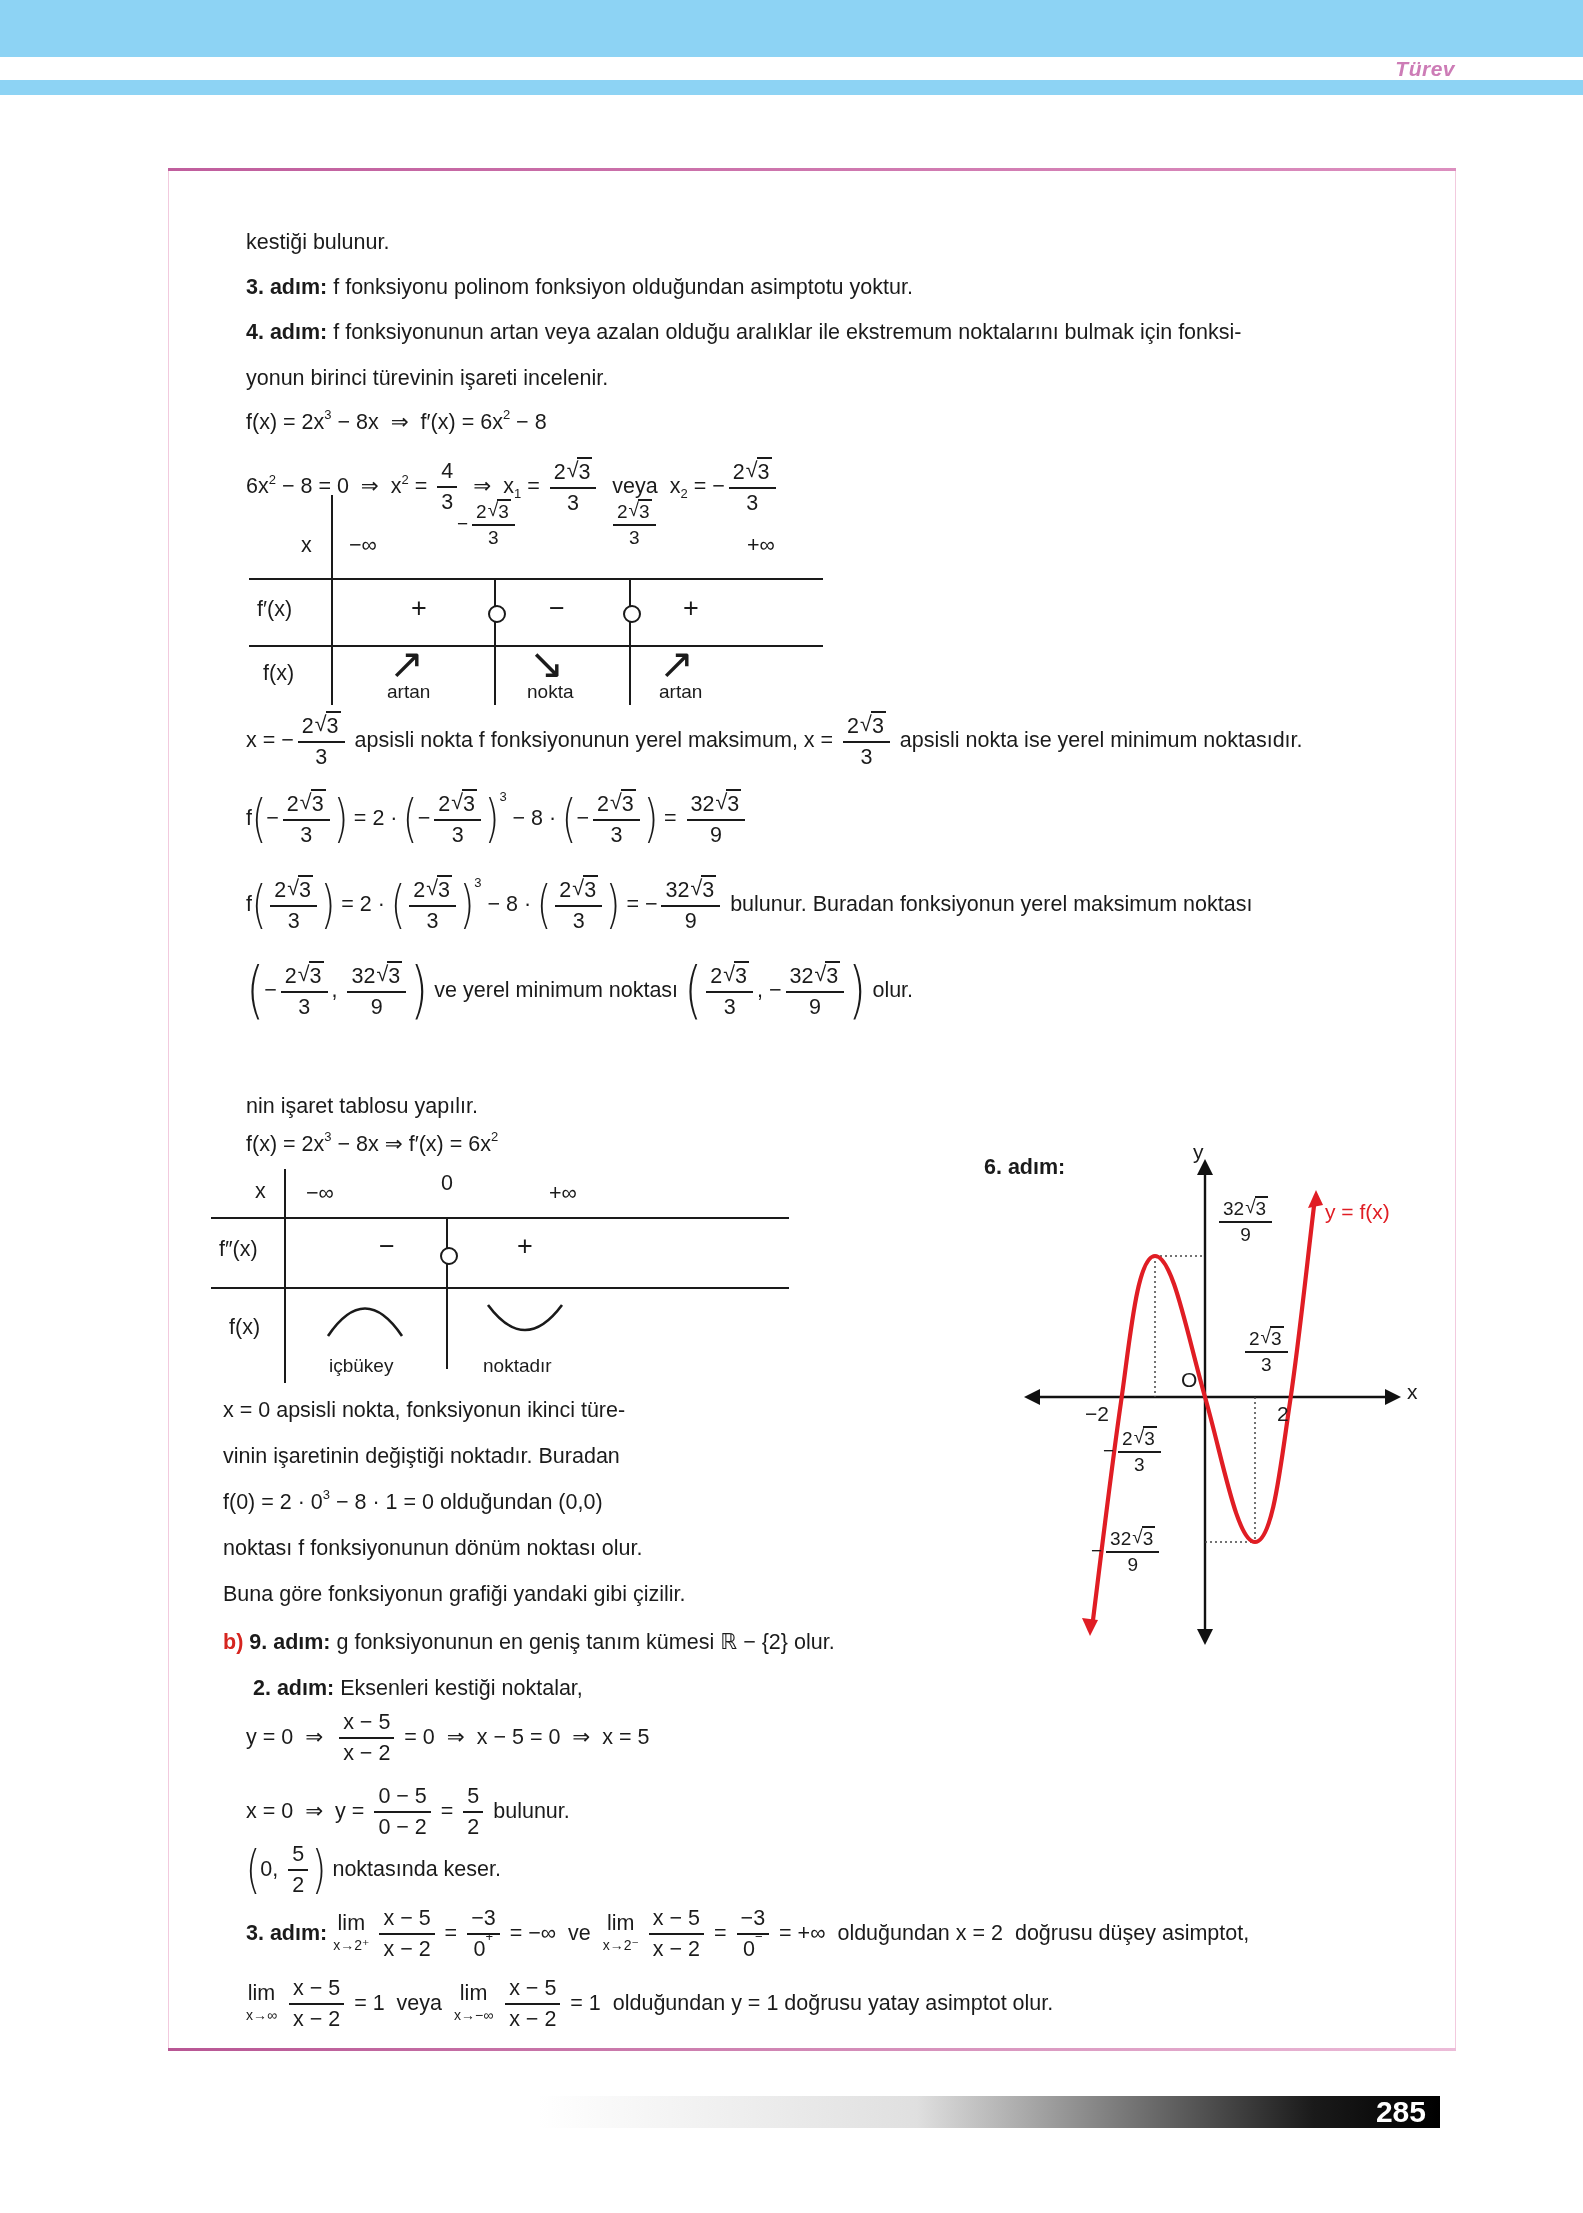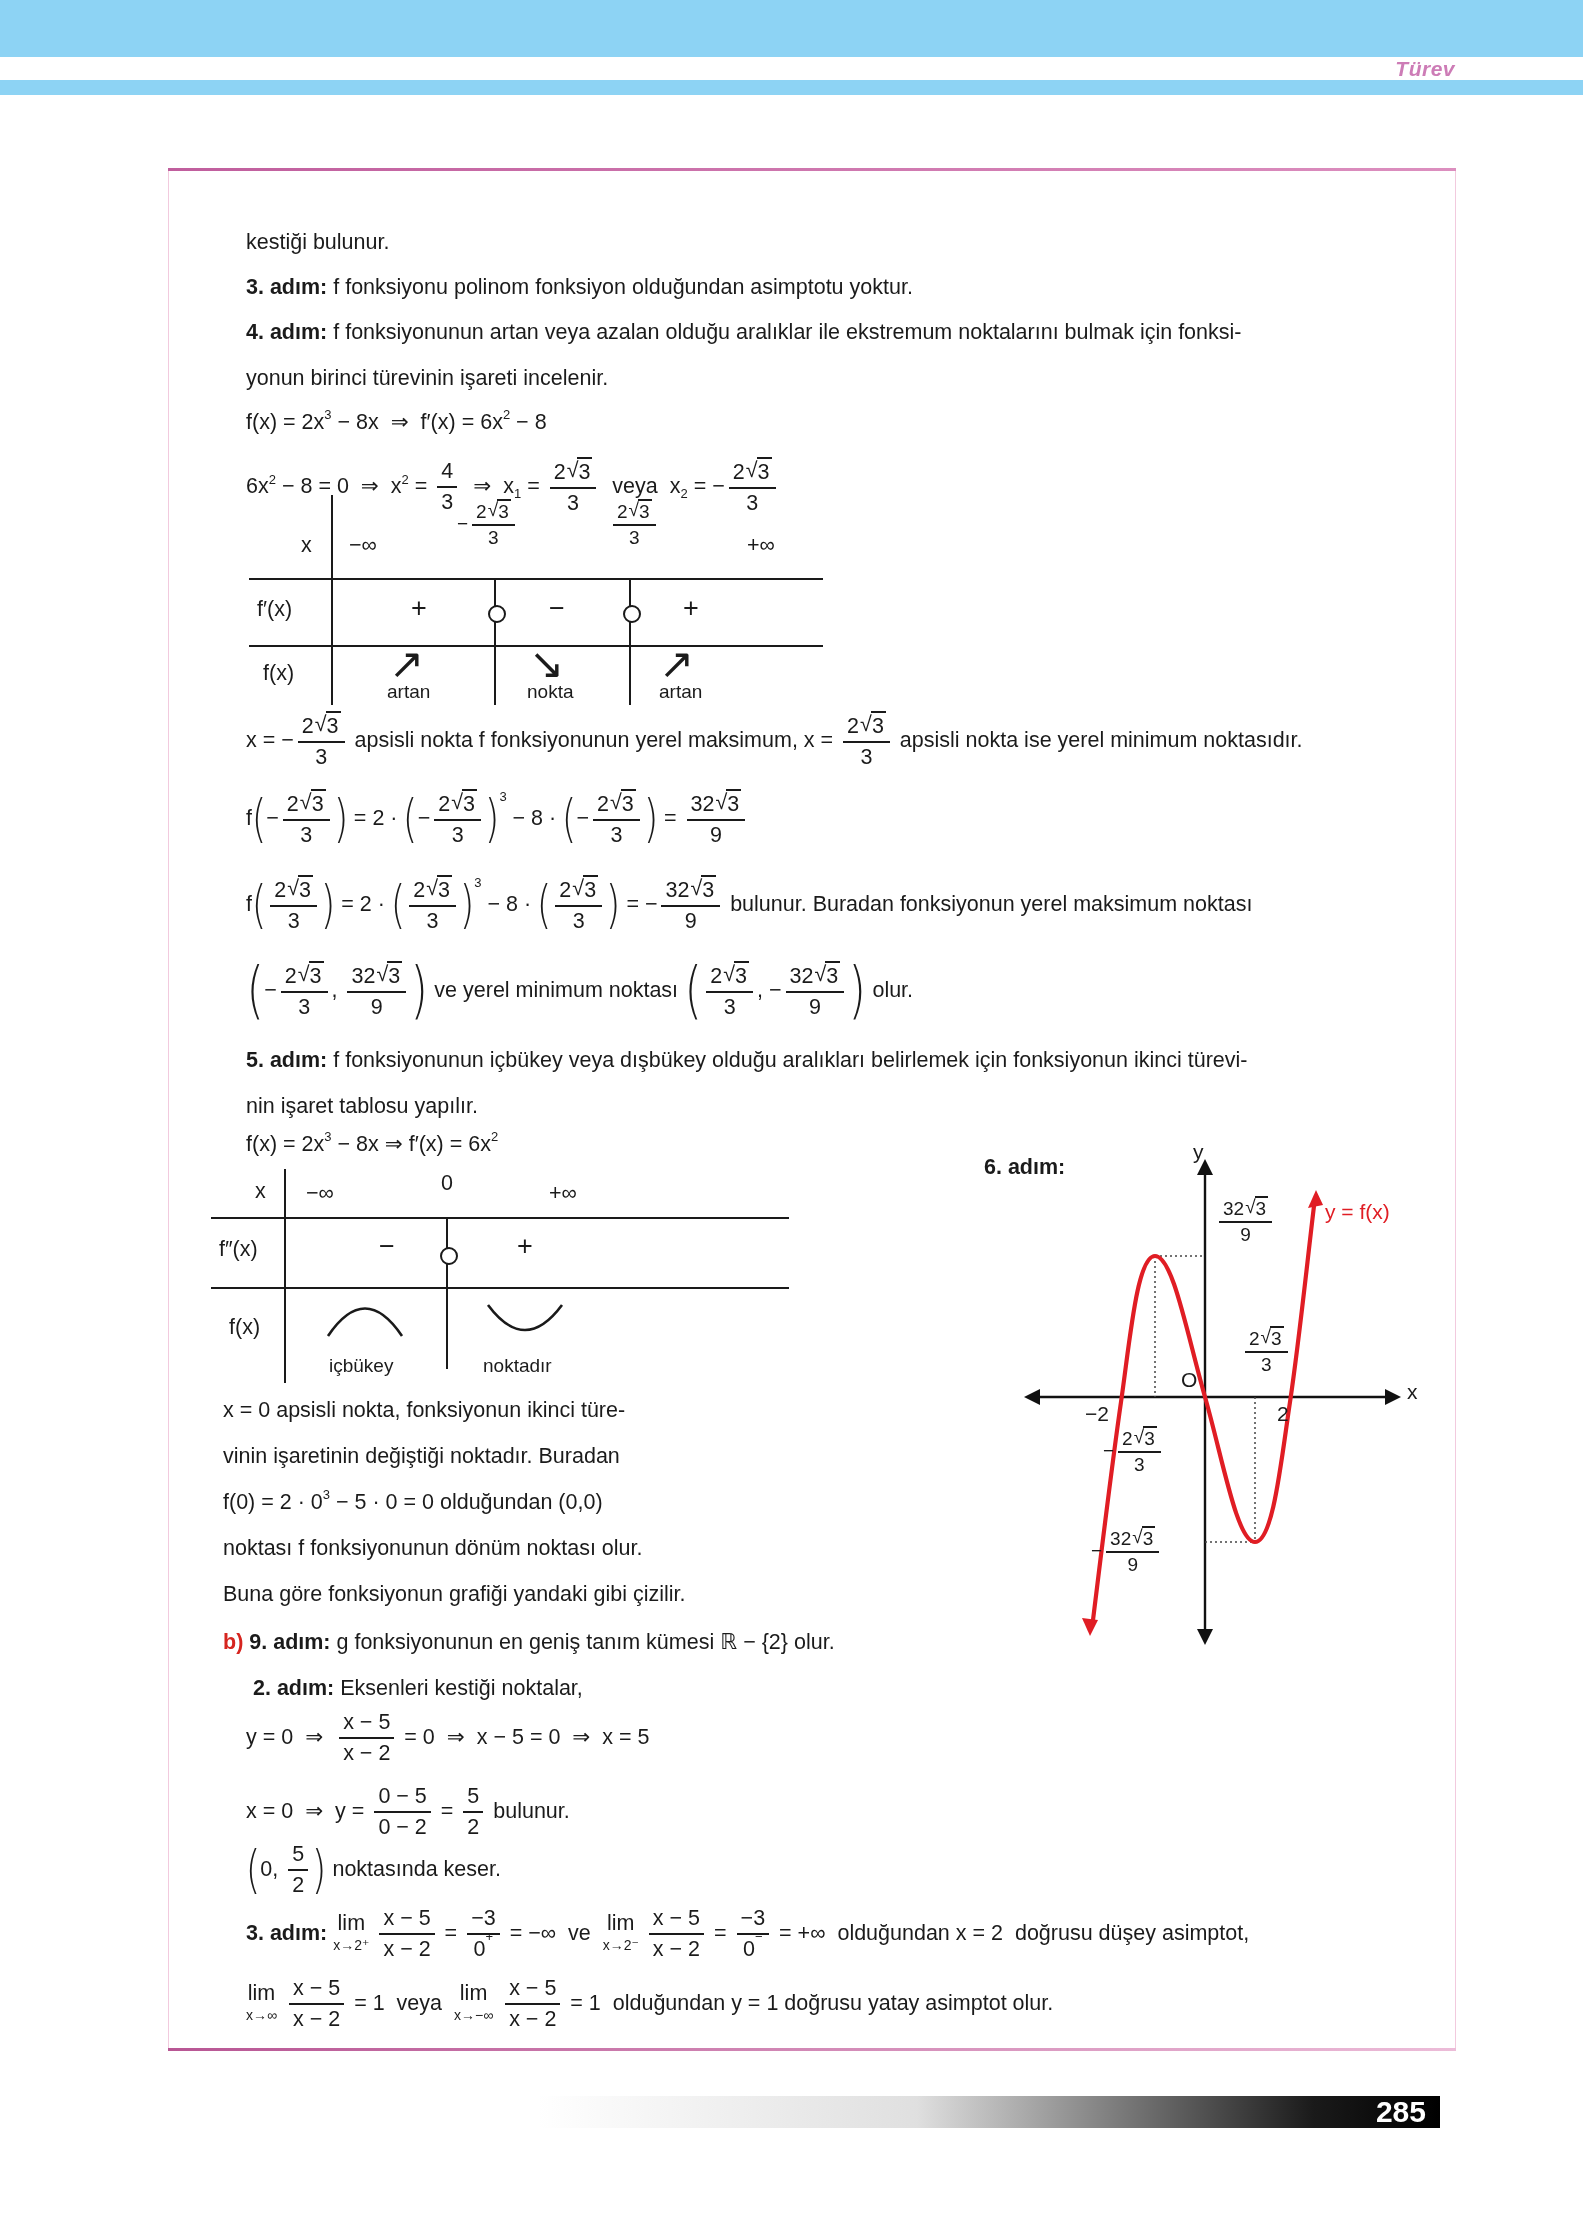--- a/index.html
+++ b/index.html
@@ -129,21 +129,20 @@
       <span class="arrow" style="left:428px;top:148px">↗</span>
       <span class="lbl small" style="left:156px;top:186px">artan</span>
       <span class="lbl small" style="left:296px;top:186px">nokta</span>
       <span class="lbl small" style="left:428px;top:186px">artan</span>
     </div>
 
     <div class="mline" style="left:77px;top:542px"><span class="mt">x = −</span><span class="mfrac"><span class="mnum"><span class="mt">2</span><span class="msqrt"><span class="mrad">√</span><span class="mbar">3</span></span></span><span class="mden"><span class="mt">3</span></span></span><span class="mt"> apsisli nokta f fonksiyonunun yerel maksimum, x = </span><span class="mfrac"><span class="mnum"><span class="mt">2</span><span class="msqrt"><span class="mrad">√</span><span class="mbar">3</span></span></span><span class="mden"><span class="mt">3</span></span></span><span class="mt"> apsisli nokta ise yerel minimum noktasıdır.</span></div>
     <div class="mline" style="left:77px;top:620px"><span class="mt">f</span><span class="mbp s2">(</span><span class="mt">−</span><span class="mfrac"><span class="mnum"><span class="mt">2</span><span class="msqrt"><span class="mrad">√</span><span class="mbar">3</span></span></span><span class="mden"><span class="mt">3</span></span></span><span class="mbp s2">)</span><span class="mt"> = 2 · </span><span class="mbp s2">(</span><span class="mt">−</span><span class="mfrac"><span class="mnum"><span class="mt">2</span><span class="msqrt"><span class="mrad">√</span><span class="mbar">3</span></span></span><span class="mden"><span class="mt">3</span></span></span><span class="mbp s2">)</span><span class="msup hi">3</span><span class="mt"> − 8 · </span><span class="mbp s2">(</span><span class="mt">−</span><span class="mfrac"><span class="mnum"><span class="mt">2</span><span class="msqrt"><span class="mrad">√</span><span class="mbar">3</span></span></span><span class="mden"><span class="mt">3</span></span></span><span class="mbp s2">)</span><span class="mt"> = </span><span class="mfrac"><span class="mnum"><span class="mt">32</span><span class="msqrt"><span class="mrad">√</span><span class="mbar">3</span></span></span><span class="mden"><span class="mt">9</span></span></span></div>
     <div class="mline" style="left:77px;top:706px"><span class="mt">f</span><span class="mbp s2">(</span><span class="mfrac"><span class="mnum"><span class="mt">2</span><span class="msqrt"><span class="mrad">√</span><span class="mbar">3</span></span></span><span class="mden"><span class="mt">3</span></span></span><span class="mbp s2">)</span><span class="mt"> = 2 · </span><span class="mbp s2">(</span><span class="mfrac"><span class="mnum"><span class="mt">2</span><span class="msqrt"><span class="mrad">√</span><span class="mbar">3</span></span></span><span class="mden"><span class="mt">3</span></span></span><span class="mbp s2">)</span><span class="msup hi">3</span><span class="mt"> − 8 · </span><span class="mbp s2">(</span><span class="mfrac"><span class="mnum"><span class="mt">2</span><span class="msqrt"><span class="mrad">√</span><span class="mbar">3</span></span></span><span class="mden"><span class="mt">3</span></span></span><span class="mbp s2">)</span><span class="mt"> = −</span><span class="mfrac"><span class="mnum"><span class="mt">32</span><span class="msqrt"><span class="mrad">√</span><span class="mbar">3</span></span></span><span class="mden"><span class="mt">9</span></span></span><span class="mt"> bulunur. Buradan fonksiyonun yerel maksimum noktası</span></div>
     <div class="mline" style="left:77px;top:792px"><span class="mbp s3">(</span><span class="mt">−</span><span class="mfrac"><span class="mnum"><span class="mt">2</span><span class="msqrt"><span class="mrad">√</span><span class="mbar">3</span></span></span><span class="mden"><span class="mt">3</span></span></span><span class="mt">, </span><span class="mfrac"><span class="mnum"><span class="mt">32</span><span class="msqrt"><span class="mrad">√</span><span class="mbar">3</span></span></span><span class="mden"><span class="mt">9</span></span></span><span class="mbp s3">)</span><span class="mt"> ve yerel minimum noktası </span><span class="mbp s3">(</span><span class="mfrac"><span class="mnum"><span class="mt">2</span><span class="msqrt"><span class="mrad">√</span><span class="mbar">3</span></span></span><span class="mden"><span class="mt">3</span></span></span><span class="mt">, −</span><span class="mfrac"><span class="mnum"><span class="mt">32</span><span class="msqrt"><span class="mrad">√</span><span class="mbar">3</span></span></span><span class="mden"><span class="mt">9</span></span></span><span class="mbp s3">)</span><span class="mt"> olur.</span></div>
-    <div class="mline" style="left:77px;top:878px"><span class="mb">5. adım: </span><span class="mt">f fonksiyonunun içbükey veya dışbükey olduğu aralıkları belirlemek için fonksiyonun ikinci türevi-</span></div>
     <div class="mline" style="left:77px;top:924px"><span class="mt">nin işaret tablosu yapılır.</span></div>
     <div class="mline" style="left:77px;top:962px"><span class="mt">f(x) = 2x</span><span class="msup">3</span><span class="mt"> − 8x ⇒ f′(x) = 6x</span><span class="msup">2</span></div>
 
     <div class="sign-table" style="left:42px;top:1000px;width:590px;height:218px">
       <span class="lbl" style="left:44px;top:10px">x</span>
       <span class="lbl" style="left:95px;top:12px">−∞</span>
       <span class="lbl" style="left:230px;top:2px">0</span>
       <span class="lbl" style="left:338px;top:12px">+∞</span>
       <div class="vline" style="left:73px;top:0;width:2px;height:214px"></div>
       <div class="hline" style="left:0;top:48px;width:578px;height:2px"></div>
@@ -159,21 +158,21 @@
       </svg>
       <svg class="arcsvg" style="left:272px;top:132px" width="84" height="40">
         <path d="M5,4 Q42,54 79,4" fill="none" stroke="#1a1a1a" stroke-width="2.6"></path>
       </svg>
       <span class="lbl small" style="left:118px;top:186px">içbükey</span>
       <span class="lbl small" style="left:272px;top:186px">noktadır</span>
     </div>
 
     <div class="mline" style="left:54px;top:1228px"><span class="mt">x = 0 apsisli nokta, fonksiyonun ikinci türe-</span></div>
     <div class="mline" style="left:54px;top:1274px"><span class="mt">vinin işaretinin değiştiği noktadır. Buradan</span></div>
-    <div class="mline" style="left:54px;top:1320px"><span class="mt">f(0) = 2 · 0</span><span class="msup">3</span><span class="mt"> − 5 · 0 = 0 olduğundan (0,0)</span></div>
+    <div class="mline" style="left:54px;top:1320px"><span class="mt">f(0) = 2 · 0</span><span class="msup">3</span><span class="mt"> − 8 · 1 = 0 olduğundan (0,0)</span></div>
     <div class="mline" style="left:54px;top:1366px"><span class="mt">noktası f fonksiyonunun dönüm noktası olur.</span></div>
     <div class="mline" style="left:54px;top:1412px"><span class="mt">Buna göre fonksiyonun grafiği yandaki gibi çizilir.</span></div>
 
     <div class="mline" style="left:815px;top:985px"><span class="mb">6. adım:</span></div>
 
     <div class="graph" style="left:850px;top:975px;width:420px;height:515px">
       <svg width="420" height="515" viewBox="0 0 420 515">
         <line x1="15" y1="253" x2="372" y2="253" stroke="#111" stroke-width="2.4"></line>
         <polygon points="5,253 21,245 21,261" fill="#111"></polygon>
         <polygon points="382,253 366,245 366,261" fill="#111"></polygon>

